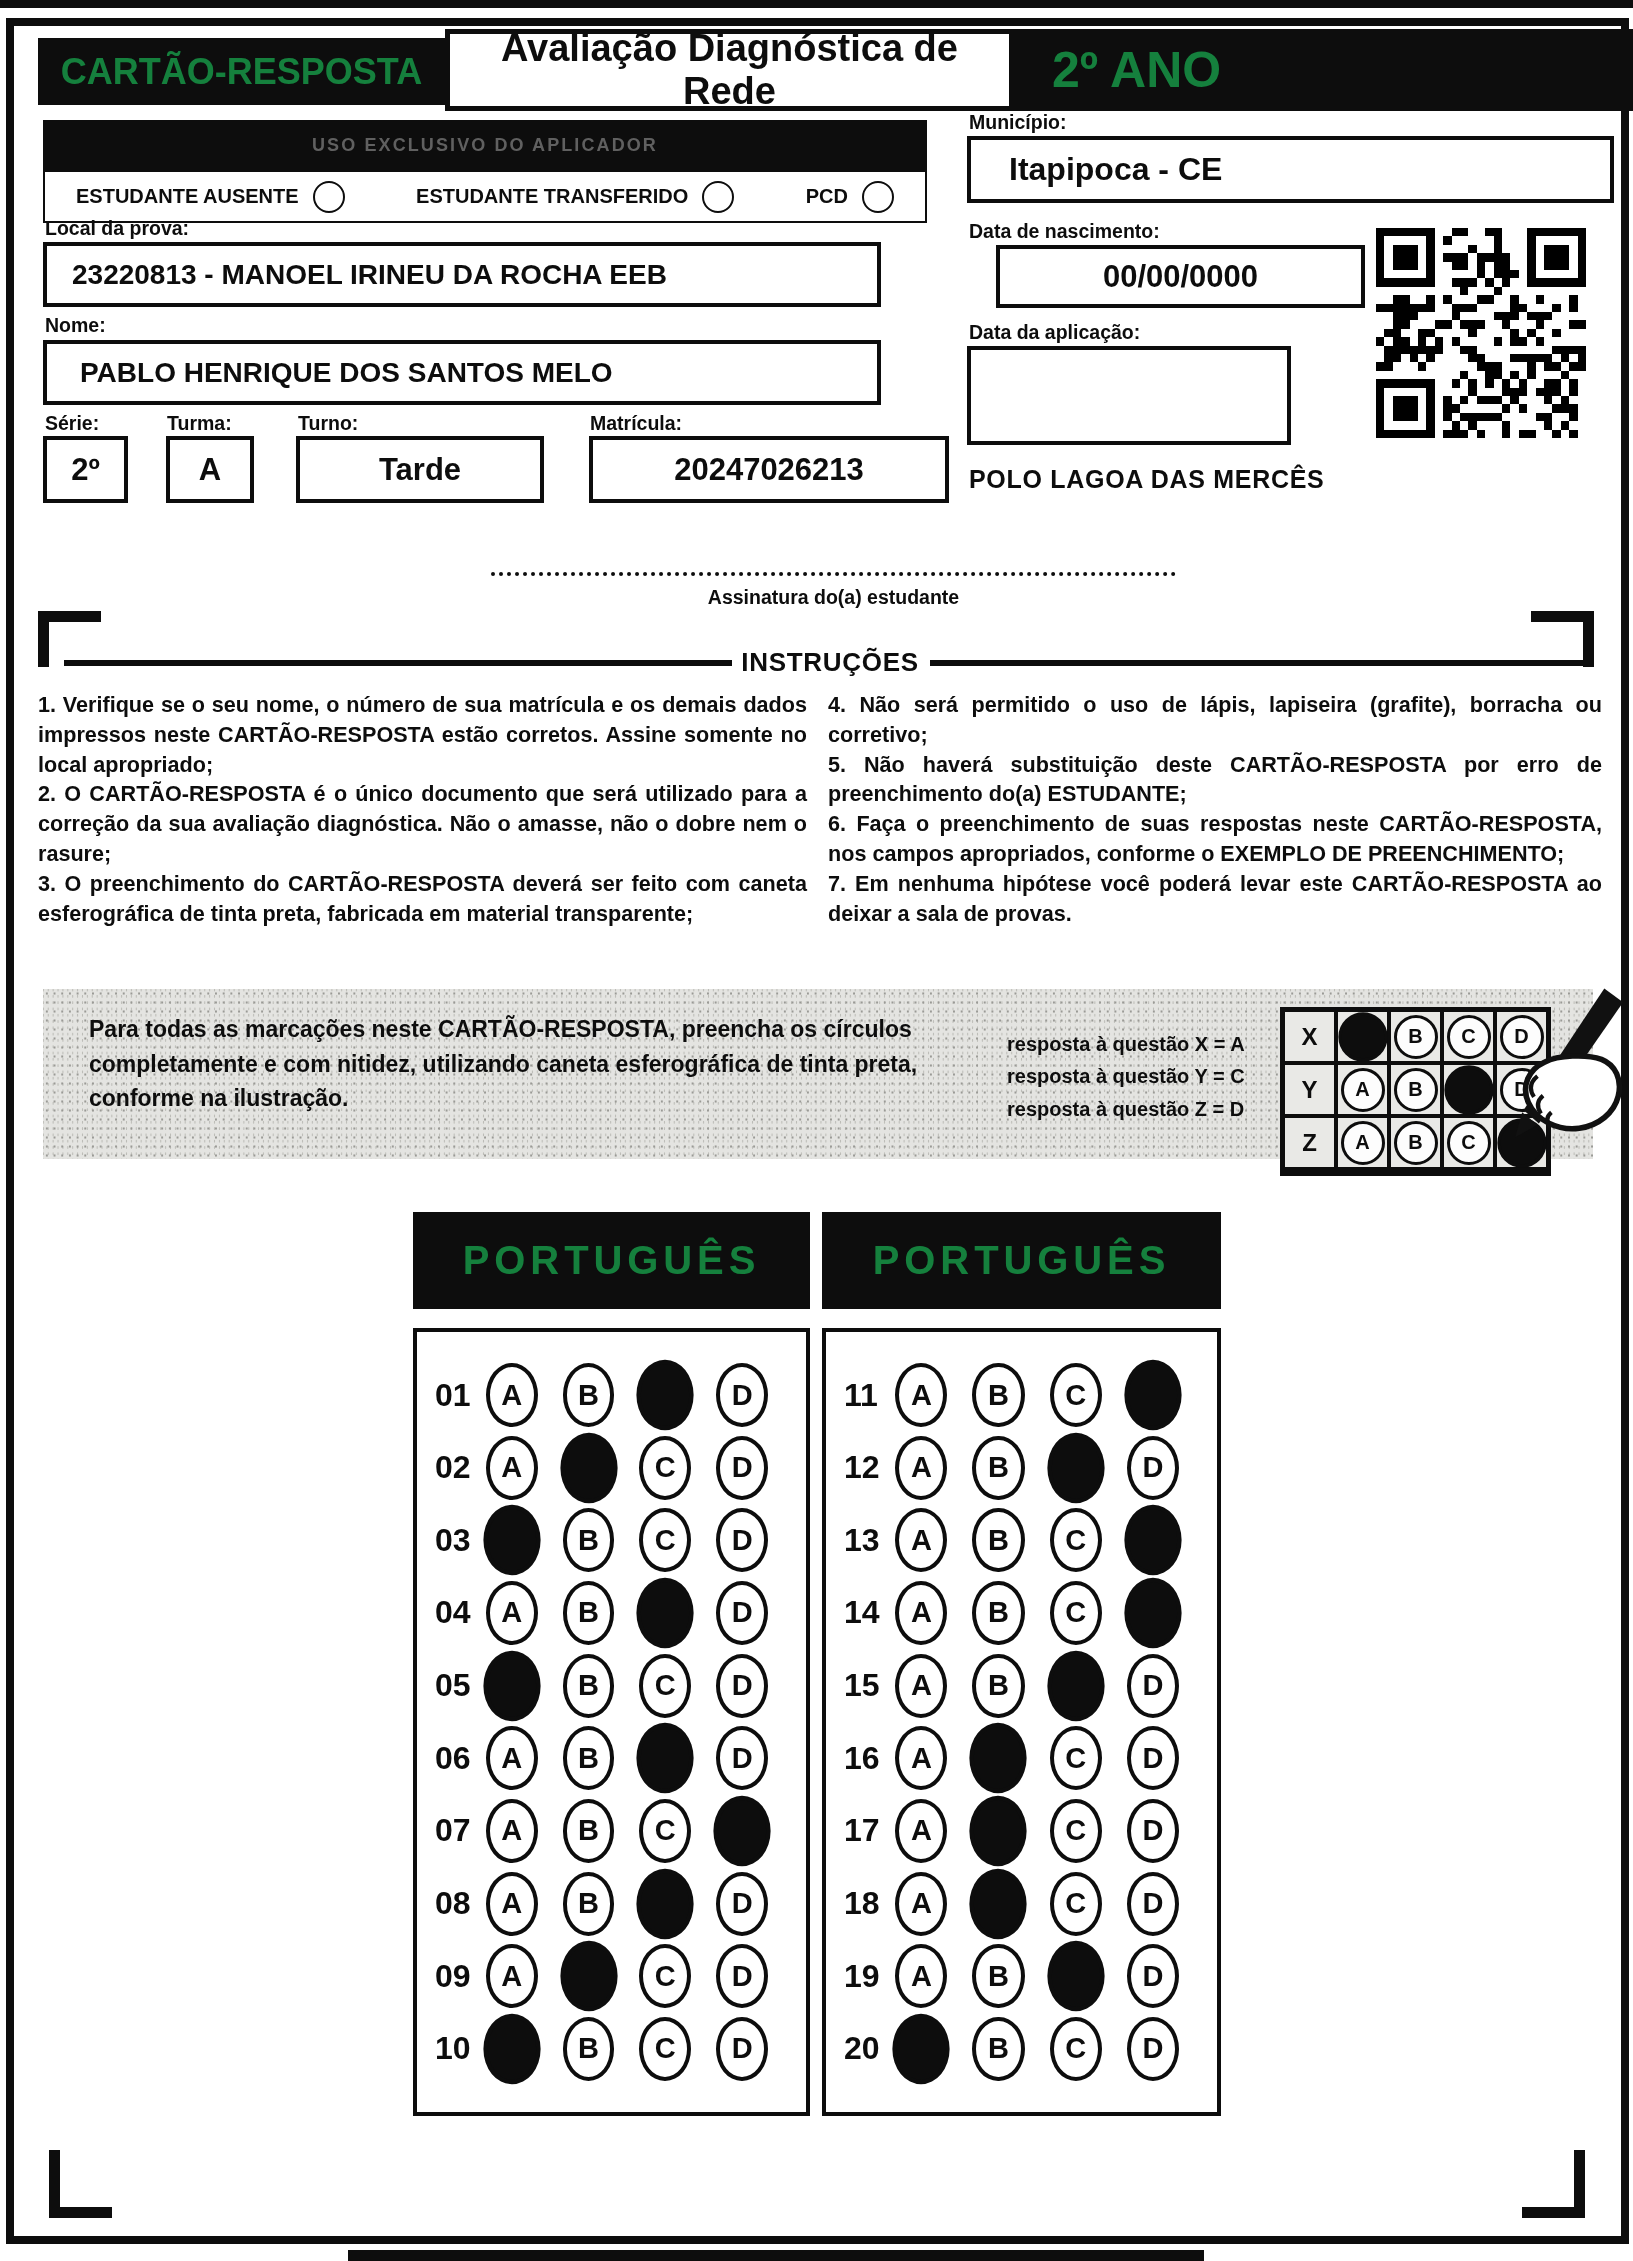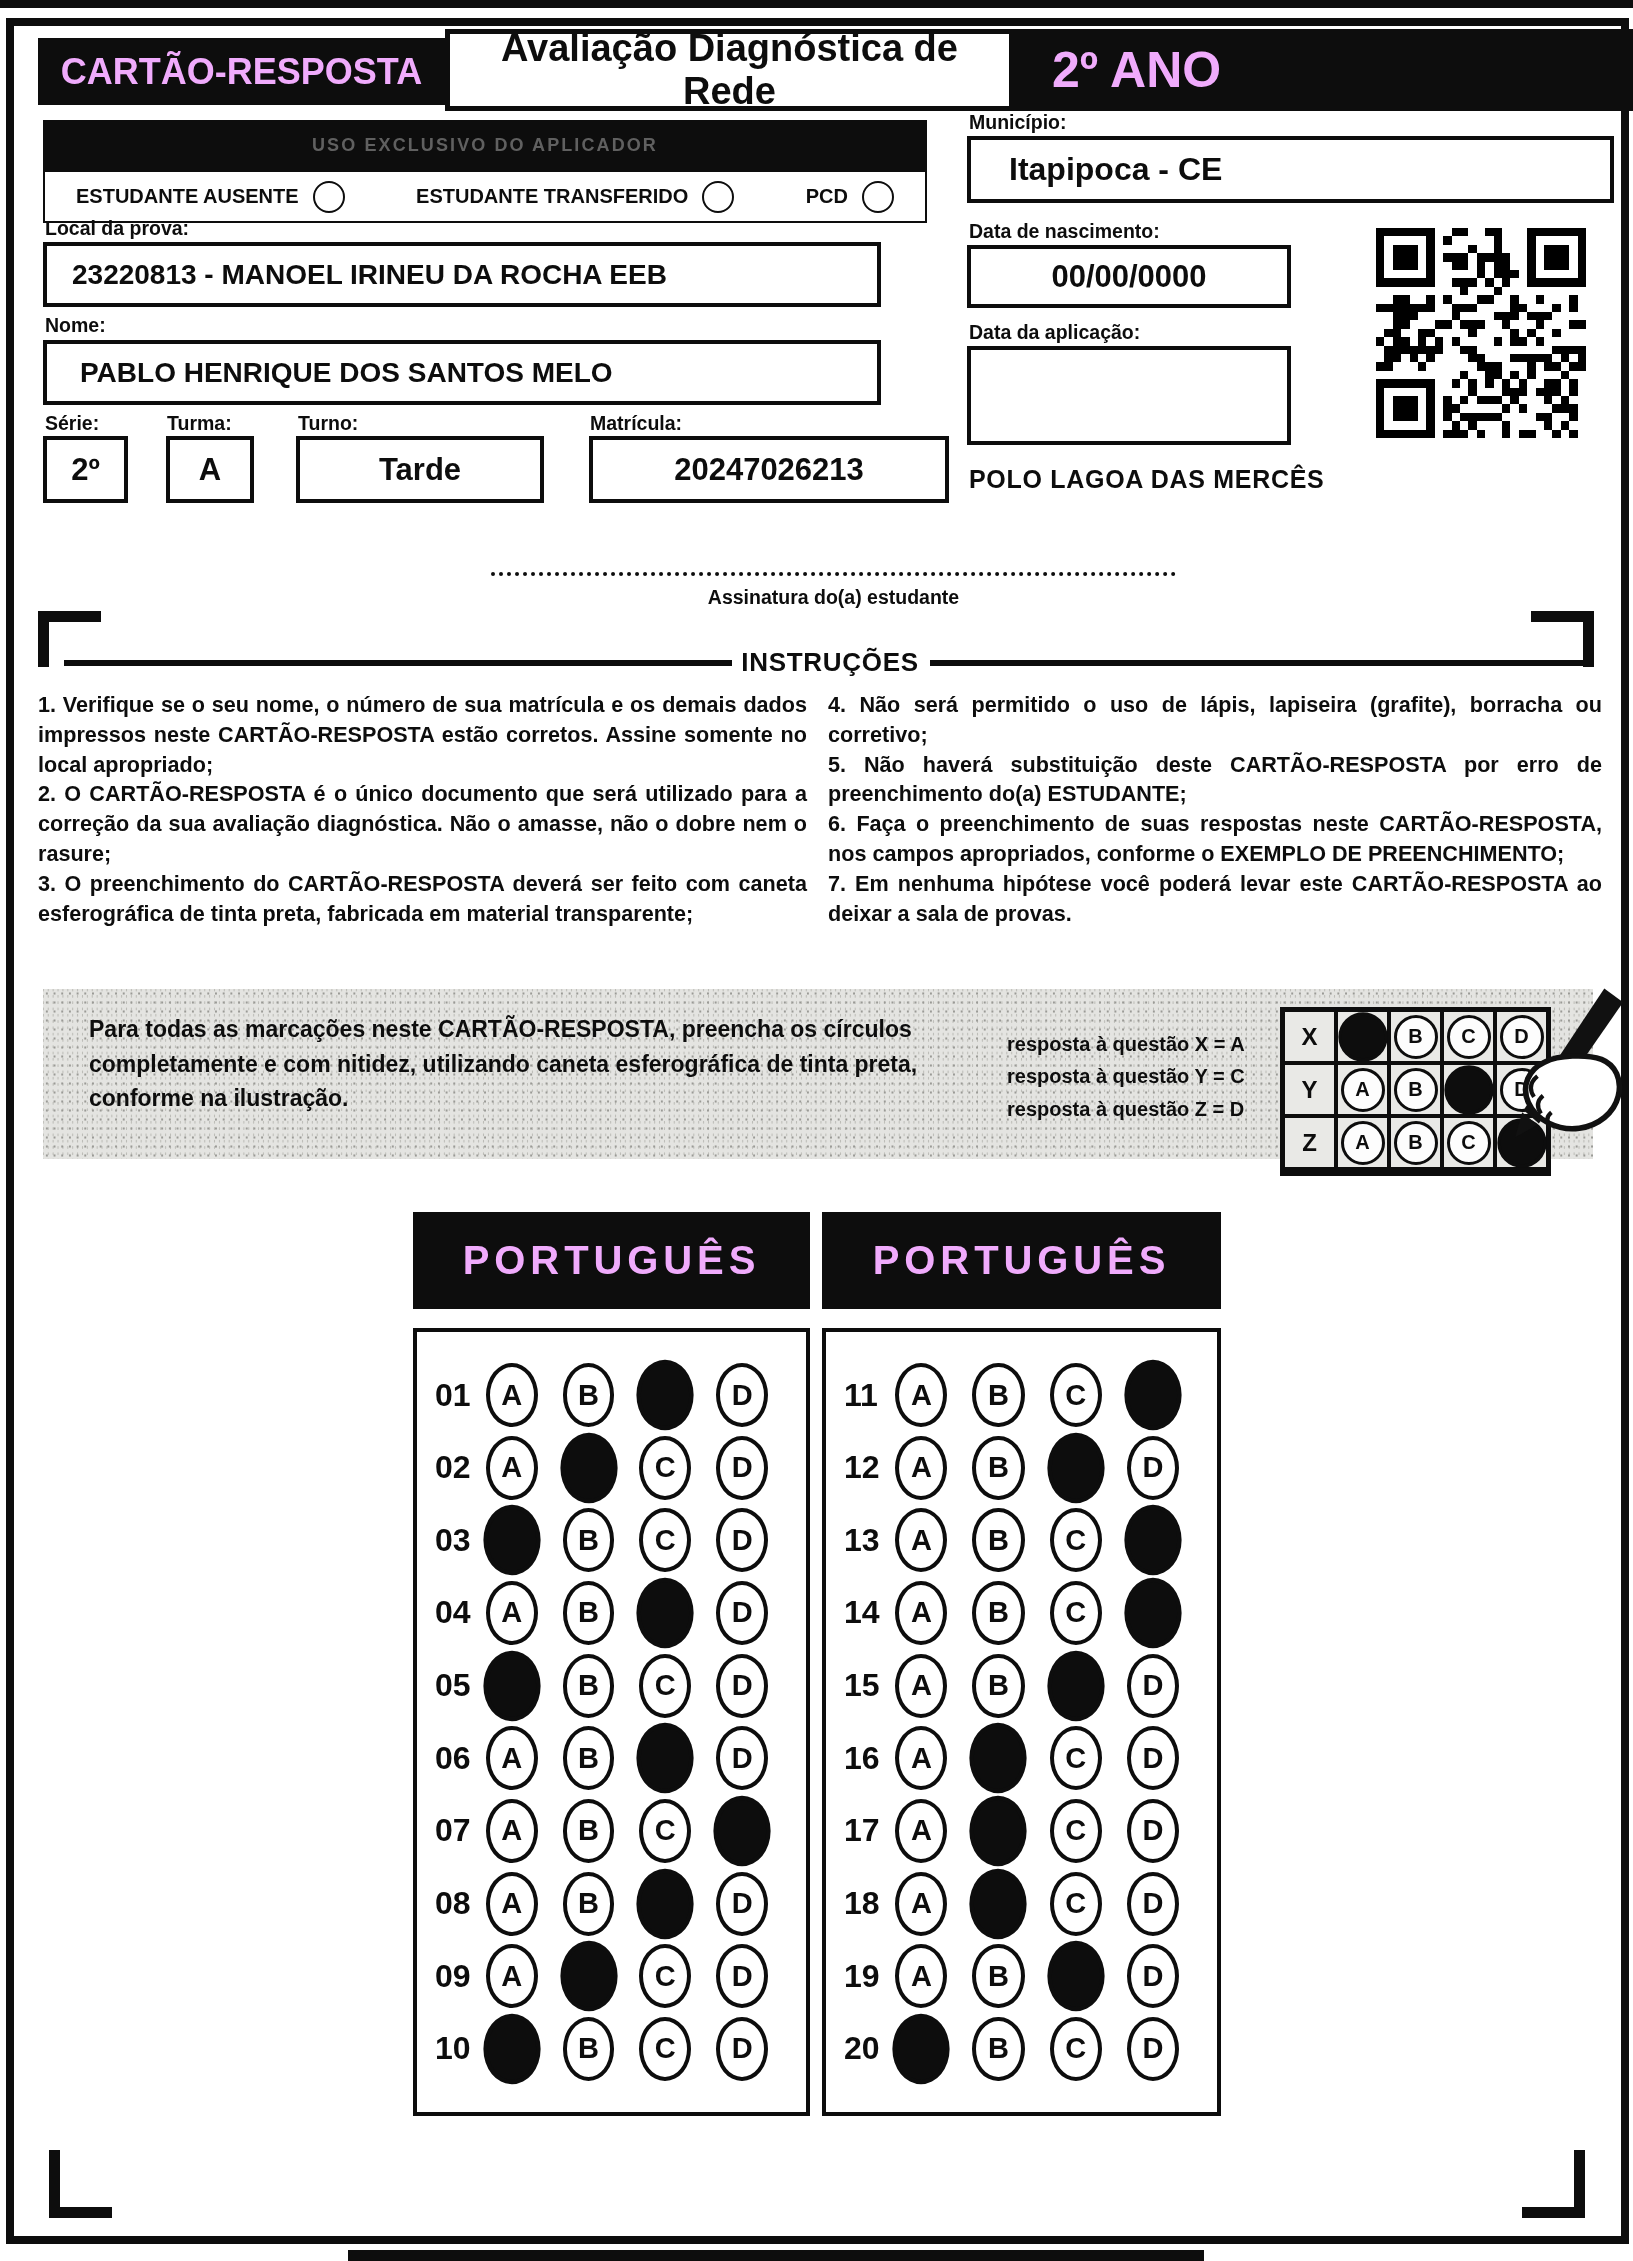--- a/index.html
+++ b/index.html
@@ -1,19 +1,19 @@
 <!DOCTYPE html>
 <html style="font-size:11px"><head>
 <meta charset="utf-8">
 <style>
   html,body{margin:0;padding:0;background:#9a9a9a;}
   .page{position:relative;width:1634px;height:2261px;background:#ffffff;
         font-family:"Liberation Sans",sans-serif;color:#0d0d0d;overflow:hidden;}
   .abs{position:absolute;box-sizing:border-box;}
-  .blackbox{background:#0d0d0d;color:#f0abfc;display:flex;align-items:center;}
+  .blackbox{background:#0d0d0d;color:#15803d;display:flex;align-items:center;}
   .center{justify-content:center;text-align:center;}
   .borderbox{border:4.2px solid #0d0d0d;background:#fff;display:flex;align-items:center;}
   .lab{font-weight:bold;font-size:19.5px;}
   .val{font-weight:bold;font-size:28px;}
   .outer-frame{border:8.3px solid #0d0d0d;pointer-events:none;}
   .top-strip{background:#0d0d0d;}
   
   .app-bar{font-weight:bold;font-size:18px;letter-spacing:2.1px;color:#606060;justify-content:center;}
   .app-opts{display:flex;justify-content:space-between;align-items:center;padding:0 31px;}
   .app-opt{display:flex;align-items:center;gap:14px;}
@@ -123,21 +123,21 @@
   <div class="abs borderbox center" style="left:589px;top:436px;width:360px;height:67px;border-width:4.2px;justify-content:center;">
       <span class="val" style="font-size:31px;">20247026213</span>
     </div>
 
   <div class="abs lab" style="left:969px;top:111px;">Município:</div>
   <div class="abs borderbox" style="left:967px;top:136px;width:647px;height:67px;border-width:4.2px;padding-left:38px;">
       <span class="val" style="font-size:32px;">Itapipoca - CE</span>
     </div>
 
   <div class="abs lab" style="left:969px;top:220px;">Data de nascimento:</div>
-  <div class="abs borderbox center" style="left:967px;top:245px;width:324px;height:63px;border-width:4.2px;justify-content:center;">
+  <div class="abs borderbox center" style="left:996px;top:245px;width:369px;height:63px;border-width:4.2px;justify-content:center;">
       <span class="val" style="font-size:31px;">00/00/0000</span>
     </div>
 
   <div class="abs lab" style="left:969px;top:321px;">Data da aplicação:</div>
   <div class="abs borderbox" style="left:967px;top:346px;width:324px;height:99px;border-width:4.2px;">
       <span class="val"></span>
     </div>
 
   <div class="abs" style="left:1376px;top:228px;width:210px;height:210px;">
     <svg viewBox="0 0 300 300" width="210" height="210" shape-rendering="crispEdges">

